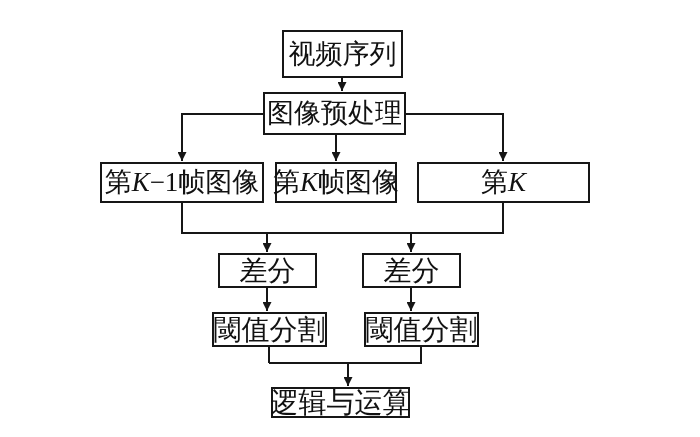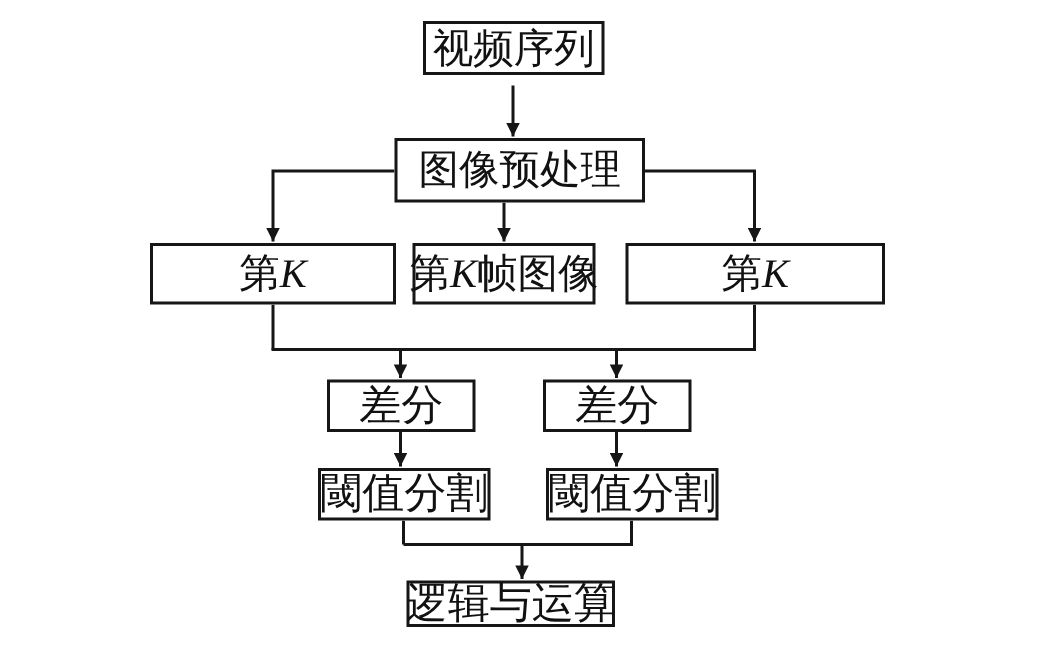--- a/index.html
+++ b/index.html
@@ -54,31 +54,32 @@
     <path d="M267,233 L267,252" marker-end="url(#arrow)"></path>
     <path d="M411,233 L411,252" marker-end="url(#arrow)"></path>
     <path d="M267,288 L267,311" marker-end="url(#arrow)"></path>
     <path d="M411,288 L411,311" marker-end="url(#arrow)"></path>
     <path d="M269,347 L269,363"></path>
     <path d="M421,347 L421,363"></path>
     <path d="M269,363 L422,363"></path>
     <path d="M348,363 L348,386" marker-end="url(#arrow)"></path>
   </svg>
 
-  <div class="box fs-lg" style="left:282px; top:14px; width:121px; height:36px;">
+  <div class="box fs-lg" style="left:282px; top:30px; width:121px; height:48px;">
     <span class="lbl">视频序列</span>
   </div>
 
-  <div class="box fs-lg" style="left:263px; top:92px; width:167px; height:43px;align-items:center;">
+  <div class="box fs-lg" style="left:263px; top:92px; width:143px; height:43px;align-items:center;">
     <span class="lbl">图像预处理</span>
   </div>
 
   <div class="box fs-lg" style="left:100px; top:162px; width:164px; height:41px;">
     <span class="lbl">第</span>
       <span class="lbl var">K</span>
+      <span class="lbl">−1帧图像</span>
   </div>
 
   <div class="box fs-lg" style="left:275px; top:162px; width:122px; height:41px;">
     <span class="lbl">第</span>
       <span class="lbl var">K</span>
       <span class="lbl">帧图像</span>
   </div>
 
   <div class="box fs-lg" style="left:417px; top:162px; width:173px; height:41px;">
     <span class="lbl">第</span>

